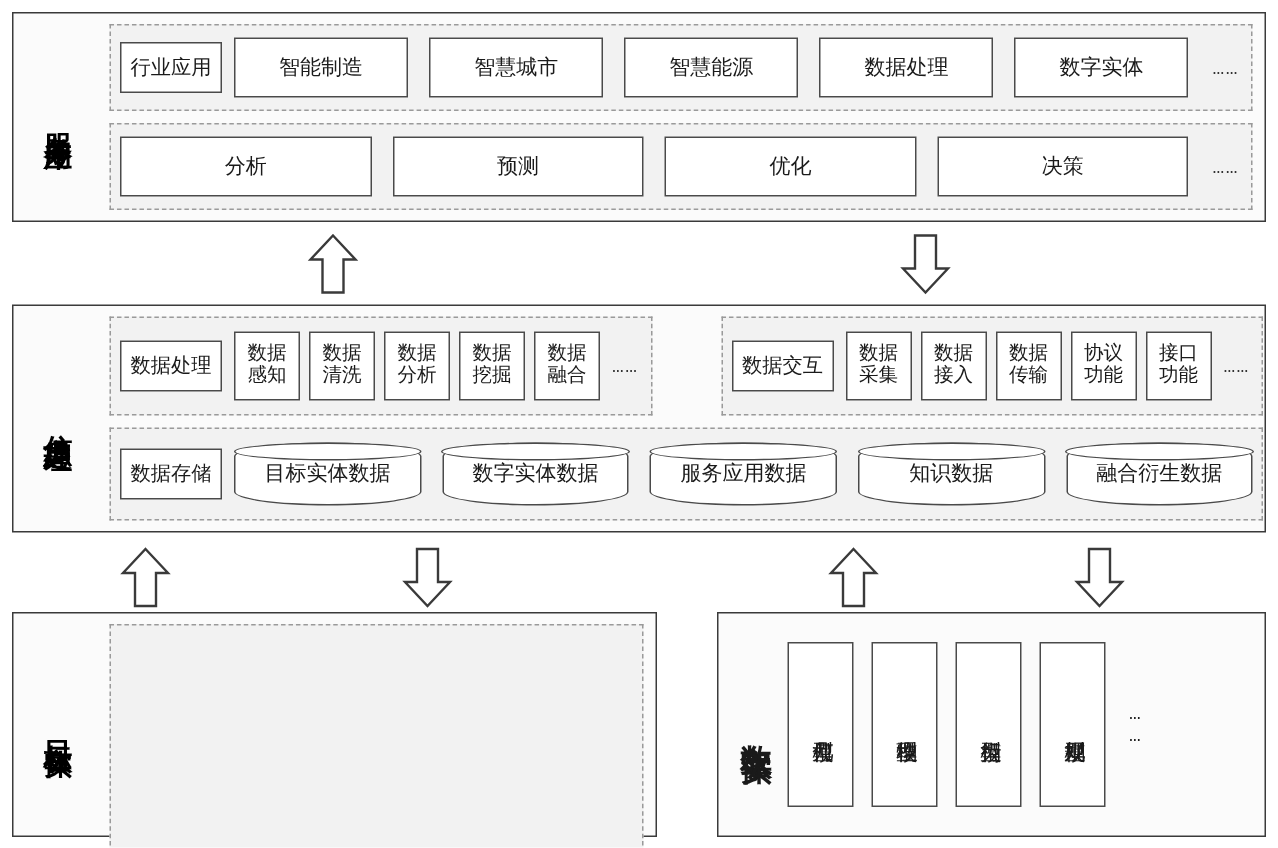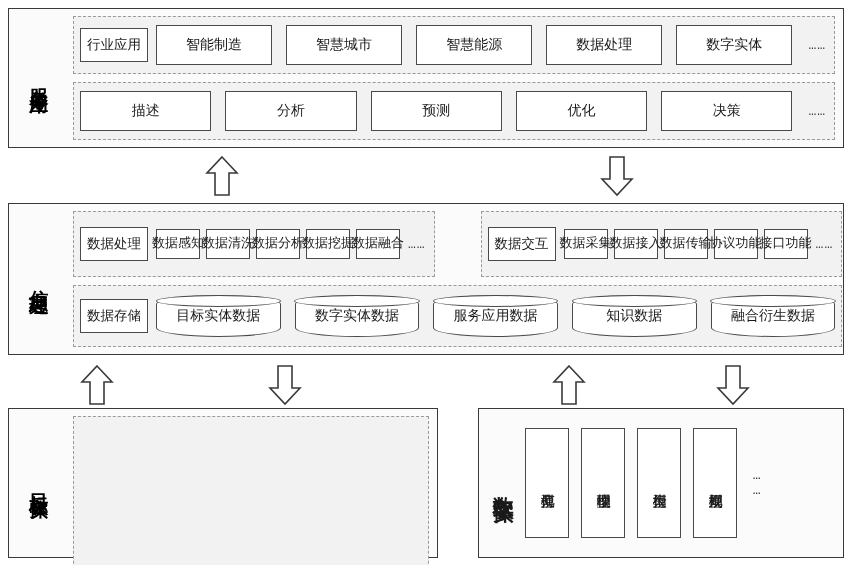--- a/index.html
+++ b/index.html
@@ -67,21 +67,21 @@
   .cell.flexible{flex:1 1 0;}
   .dots{font-size:13px;color:#333;letter-spacing:1px;white-space:nowrap;padding:0 2px;}
 
   
   .cell.two{
     font-size:13px;
     line-height:1.15;
     padding:7px 5px;
     width:44px;
     display:flex;
-    flex-direction:row;
+    flex-direction:column;
     align-items:center;
     justify-content:center;
   }
   .cell.two span{display:block;}
 
   
   .cyl{
     position:relative;
     flex:1 1 0;
     height:42px;
@@ -165,21 +165,20 @@
         <div class="cell flexible">智慧城市</div>
         <div class="cell flexible">智慧能源</div>
         <div class="cell flexible">数据处理</div>
         <div class="cell flexible">数字实体</div>
         <div class="dots">……</div>
       </div>
     </div>
 
     <div class="group" style="flex:1 1 0;">
       <div class="cells">
-        <div class="cell flexible">描述</div>
         <div class="cell flexible">分析</div>
         <div class="cell flexible">预测</div>
         <div class="cell flexible">优化</div>
         <div class="cell flexible">决策</div>
         <div class="dots">……</div>
       </div>
     </div>
 
   </div>
 </div>

